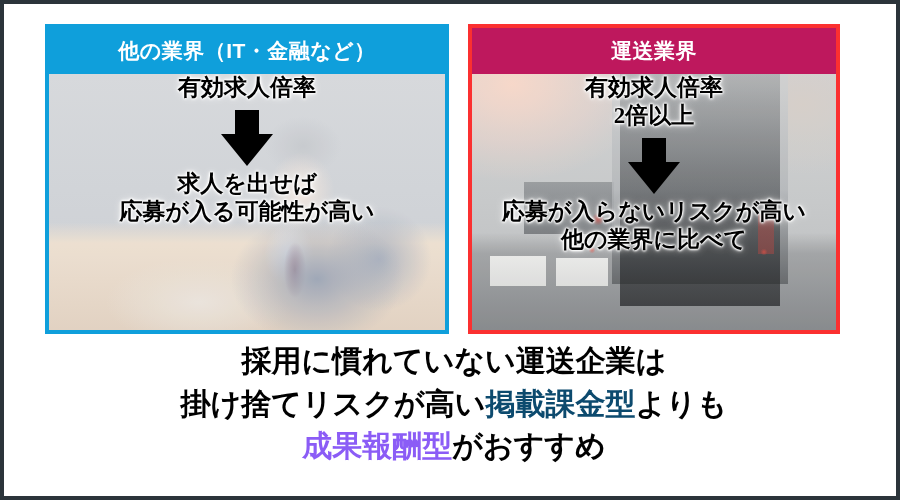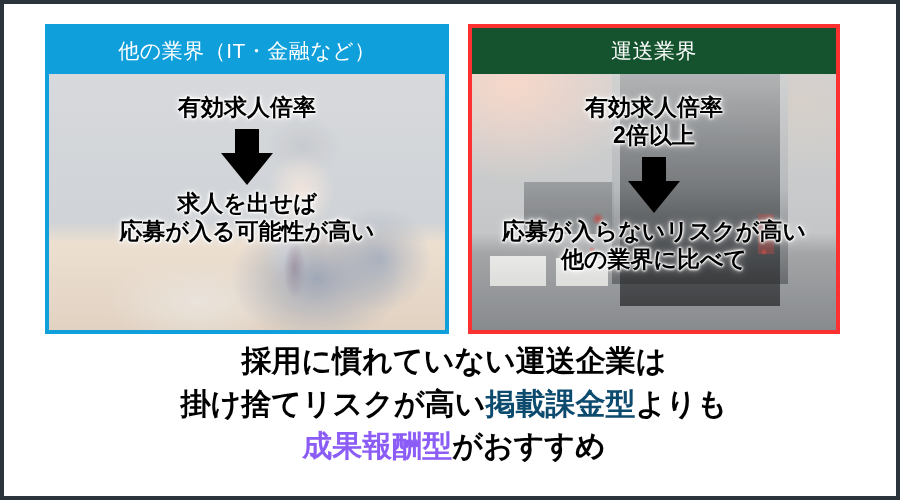--- a/index.html
+++ b/index.html
@@ -53,27 +53,27 @@
   }
 
   .card-header {
     box-sizing: border-box;
     width: 100%;
     height: 46px;
     display: flex;
     align-items: center;
     justify-content: center;
     color: #ffffff;
-    font-weight: normal;
+    font-weight: bold;
     letter-spacing: 0.5px;
     font-size: 21px;
   }
 
   .card-left .card-header { background: #0f9fdb; }
-  .card-right .card-header { background: #14532d; }
+  .card-right .card-header { background: #be185d; }
 
   .card-body {
     position: relative;
     width: 100%;
     height: calc(100% - 46px);
     overflow: hidden;
   }
 
   
   .photo {
@@ -137,22 +137,23 @@
   }
 
   
   .card-overlay {
     position: absolute;
     inset: 0;
     display: flex;
     flex-direction: column;
     align-items: center;
     justify-content: flex-start;
-    padding-top: 19px;
-    box-sizing: border-box;
+    padding-top: 0;
+    box-sizing: border-box;
+    font-family: Liberation Serif, serif;
   }
 
   .stat-block, .result-block {
     text-align: center;
     color: #000000;
     font-weight: bold;
     font-size: 23px;
     line-height: 1.22;
     text-shadow:
       0 0 4px rgba(255,255,255,0.95),

